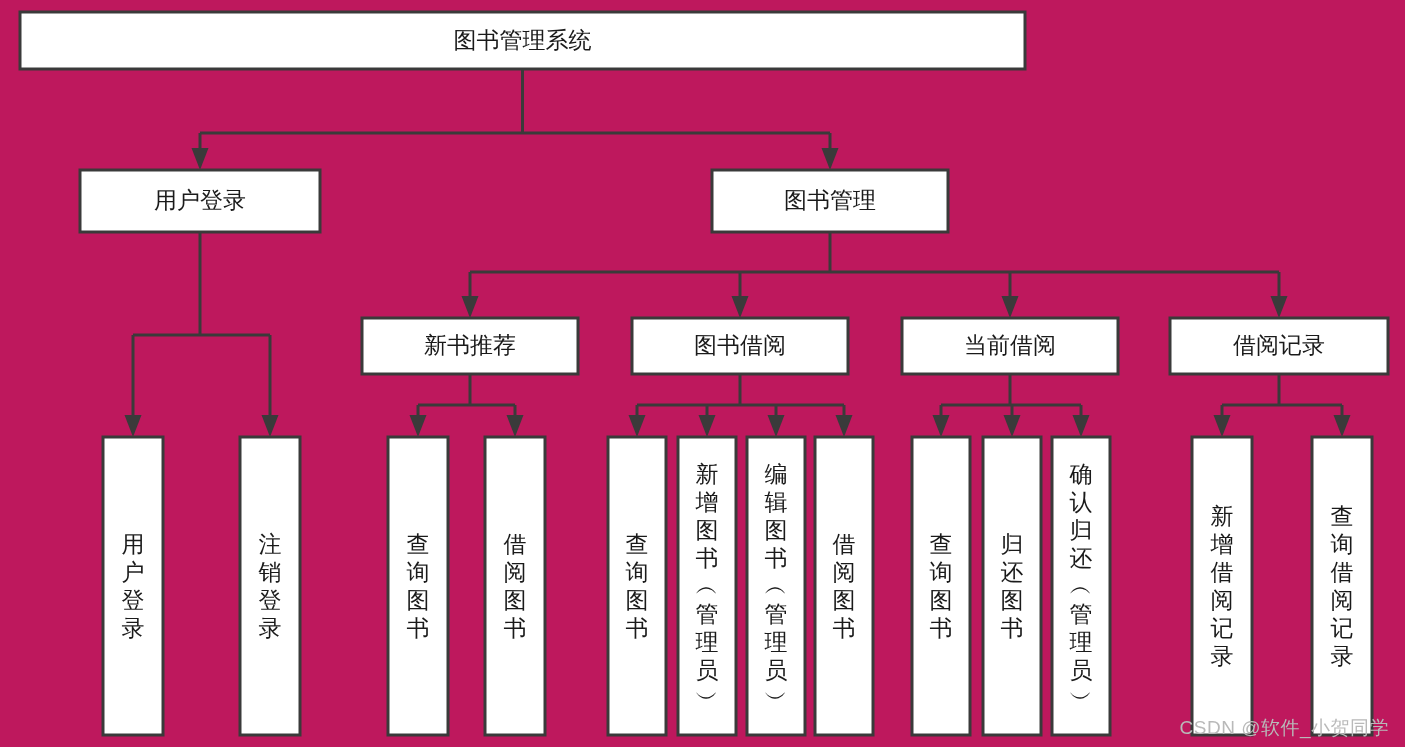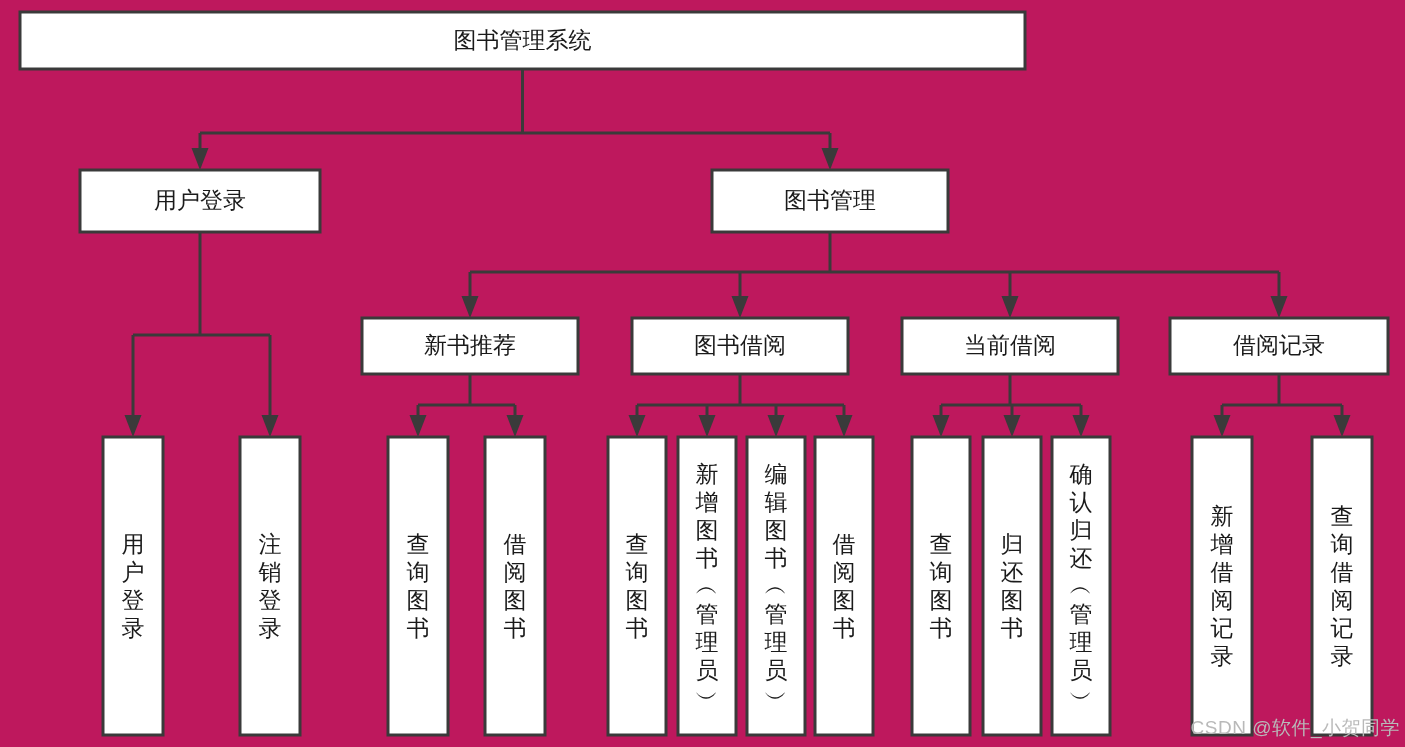--- a/index.html
+++ b/index.html
@@ -50,21 +50,21 @@
     dominant-baseline: middle;
   }
   .node-label-v {
     font-family: "Liberation Sans", "DejaVu Sans", sans-serif;
     font-size: 23px;
     fill: #1a1a1a;
     text-anchor: middle;
   }
   .watermark {
     position: absolute;
-    right: 5px;
+    right: 16px;
     bottom: 6px;
     font-family: "Liberation Sans", "DejaVu Sans", sans-serif;
     font-size: 19px;
     color: #b9b9b9;
     letter-spacing: 0.5px;
     white-space: nowrap;
     user-select: none;
   }
 </style>
 </head>

